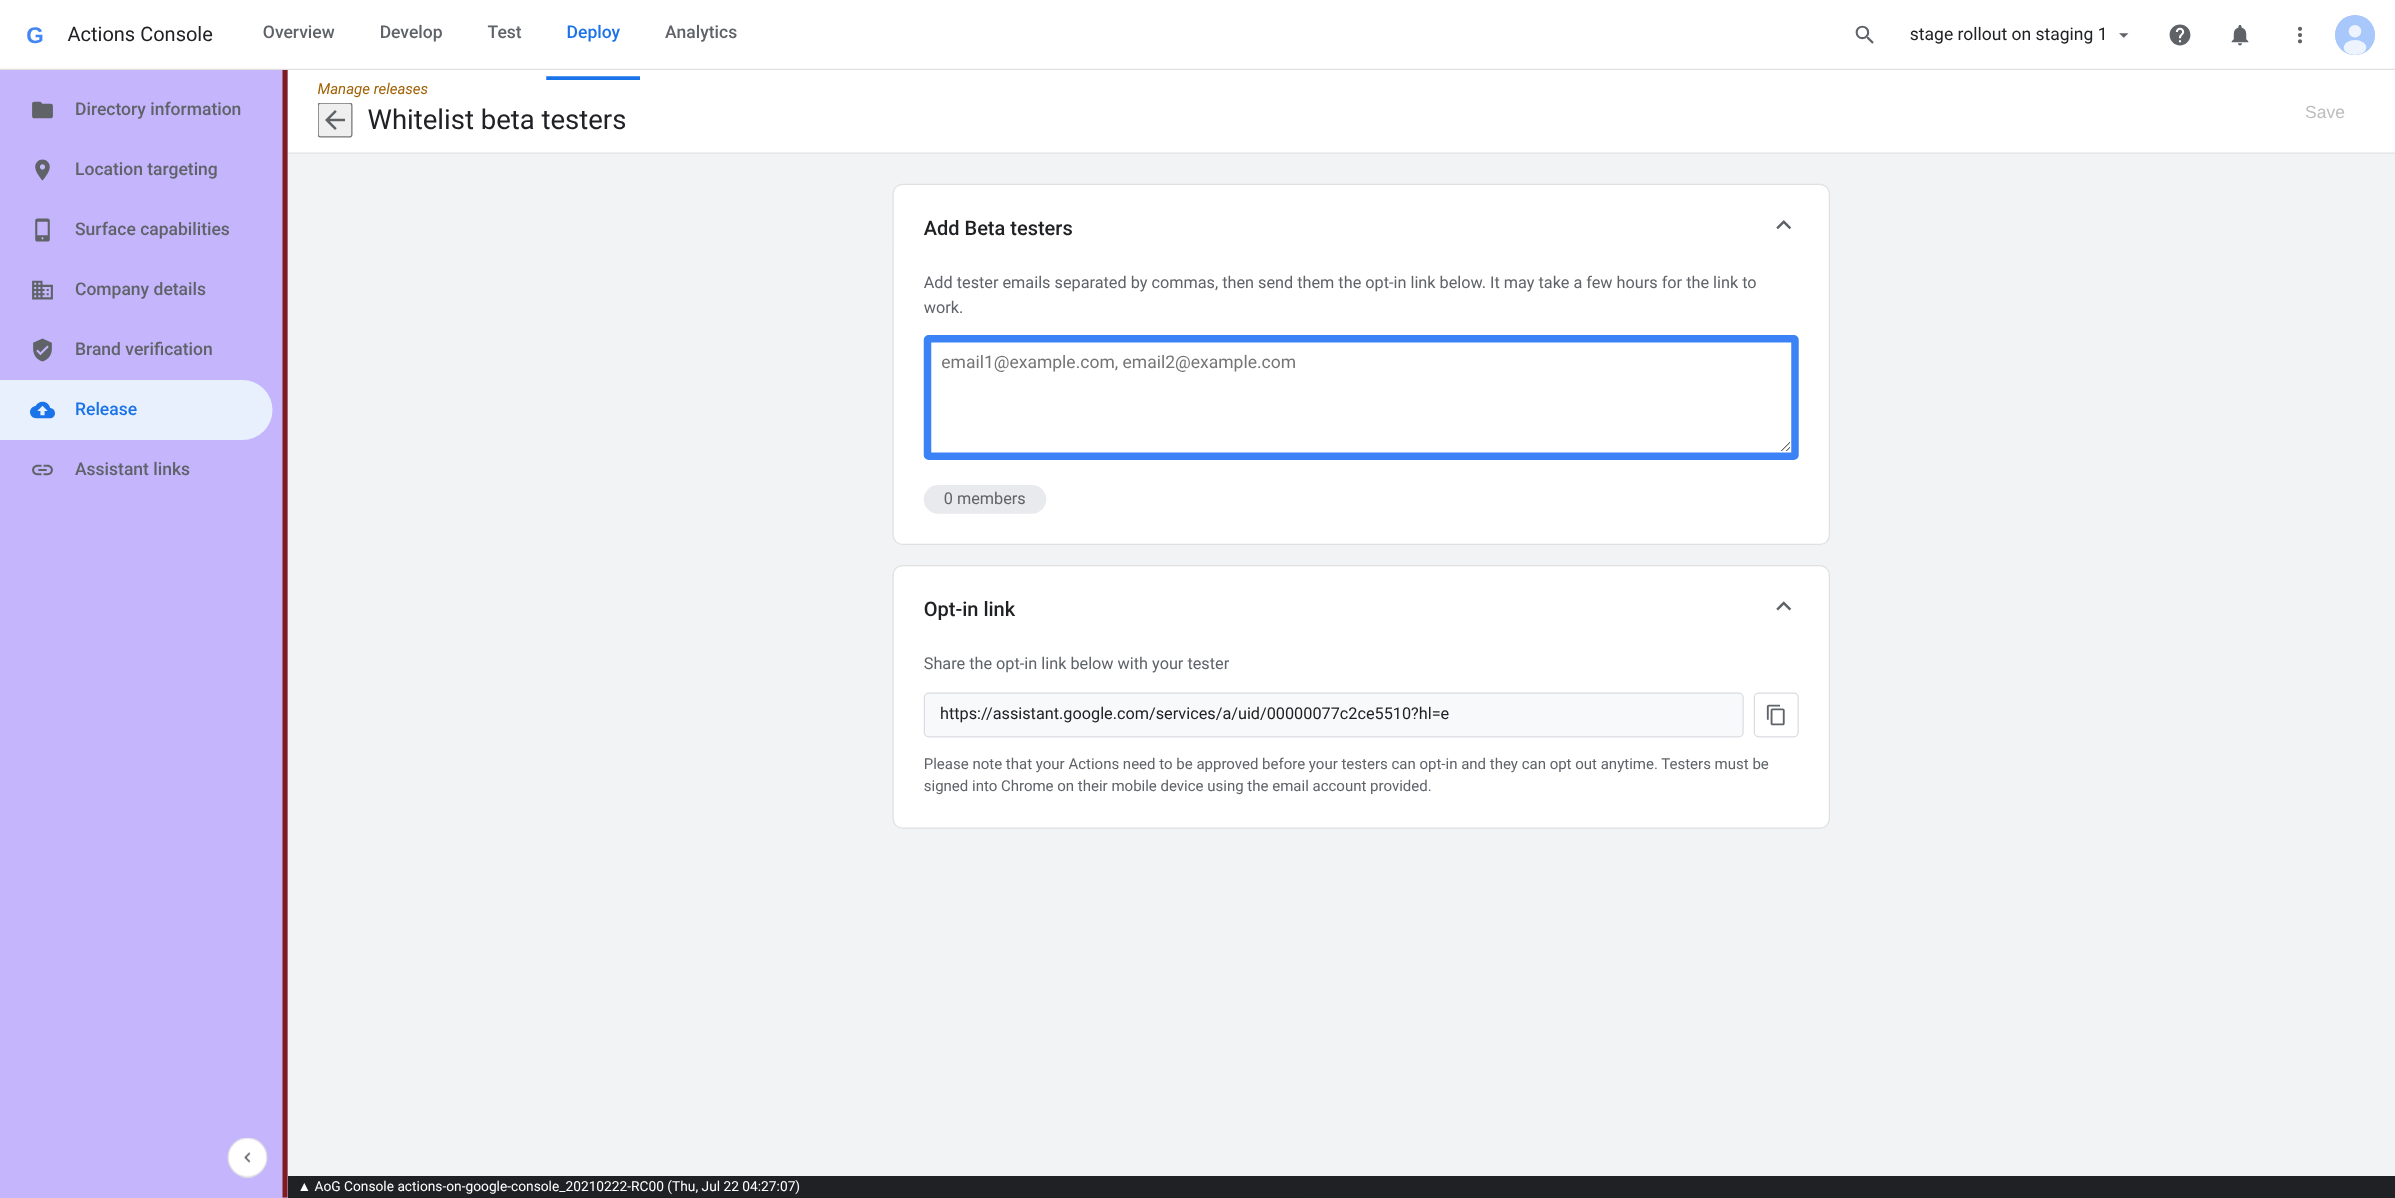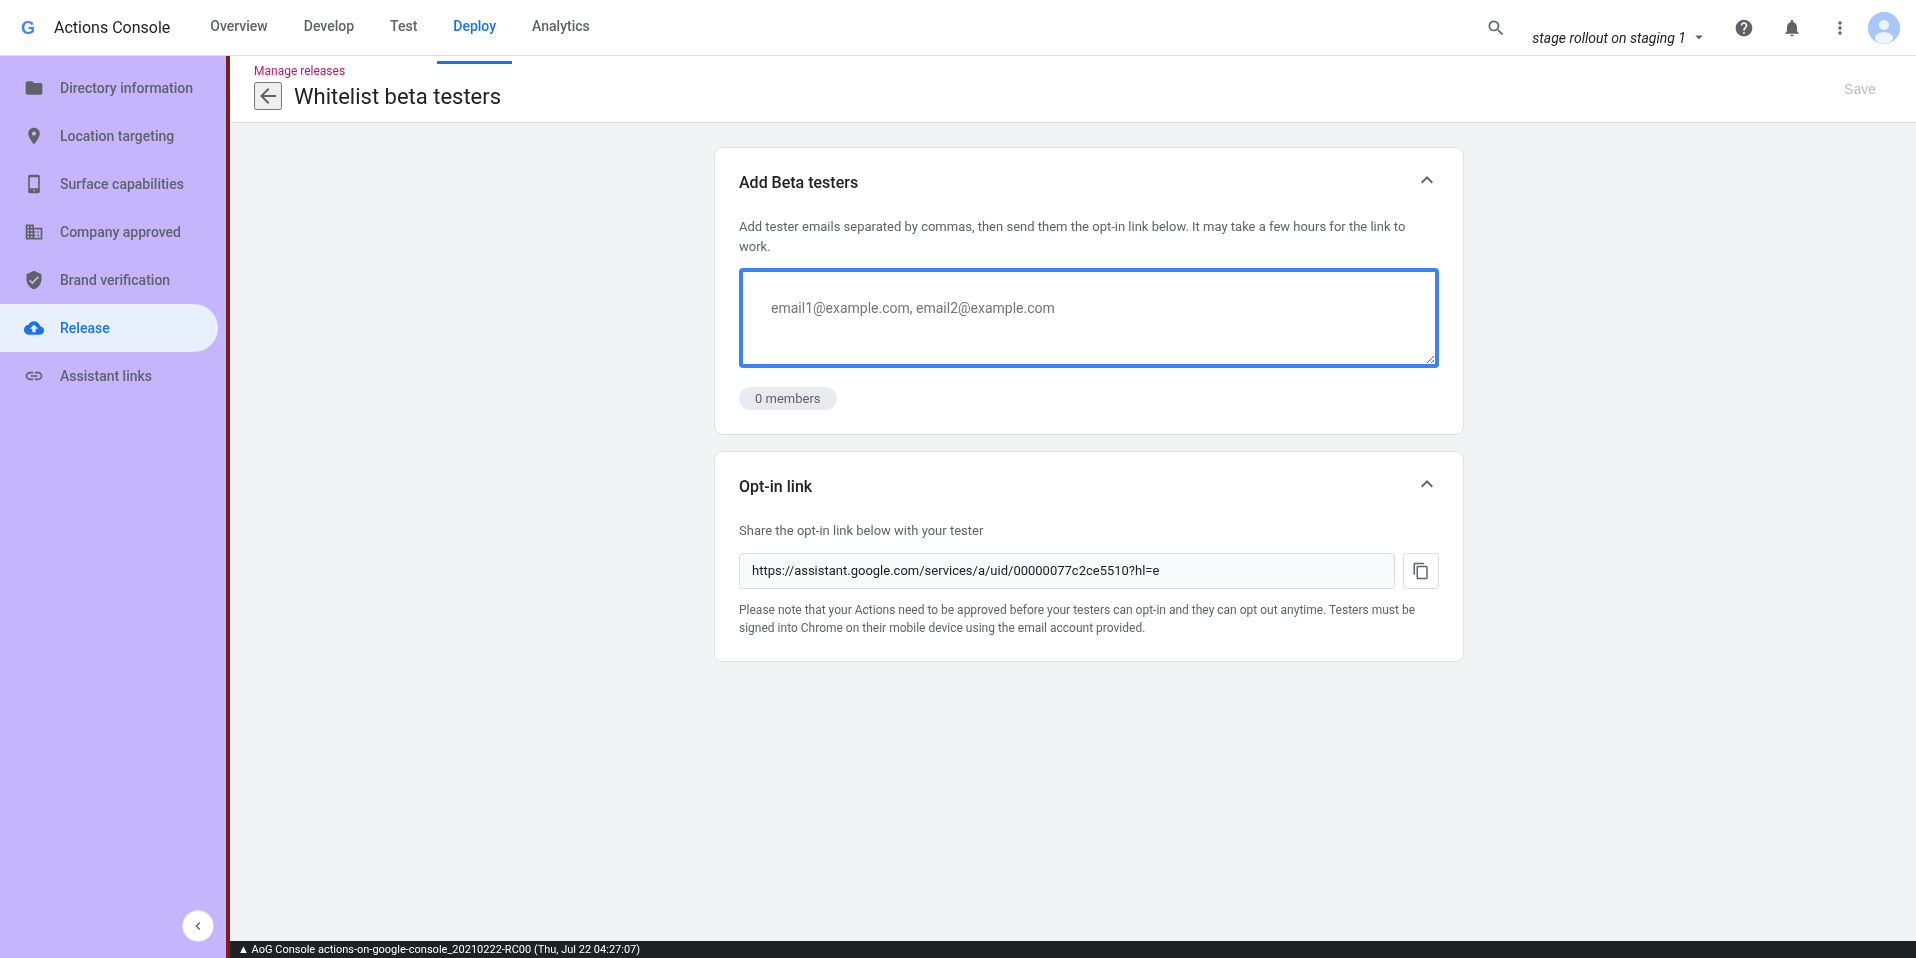--- a/index.html
+++ b/index.html
@@ -15,23 +15,23 @@
     .nav-app-title { font-size: 16px; color: #202124; font-weight: 400; white-space: nowrap; }
     .nav-tabs { display: flex; align-items: center; flex: 1; gap: 4px; }
     .nav-tab {
       padding: 0 16px; height: 72px; display: flex; align-items: center;
       font-size: 14px; color: #5f6368; cursor: pointer; border-bottom: 3px solid transparent;
       text-decoration: none; font-weight: 500;
     }
     .nav-tab.active { color: #1a73e8; border-bottom-color: #1a73e8; }
     .nav-right { display: flex; align-items: center; gap: 8px; margin-left: auto; }
     .nav-env-selector {
-      display: flex; align-items: flex-end; gap: 4px;
+      display: flex; align-items: center; gap: 4px;
       font-size: 14px; color: #202124; cursor: pointer; padding: 0 8px;
-      border-radius: 4px; height: 36px; font-style: italic;
+      border-radius: 4px; height: 36px;
     }
     .icon-btn {
       width: 40px; height: 40px; display: flex; align-items: center; justify-content: center;
       border-radius: 50%; cursor: pointer; color: #5f6368; border: none; background: none;
     }
     .avatar { width: 32px; height: 32px; border-radius: 50%; background: #a8c7fa; display: flex; align-items: center; justify-content: center; overflow: hidden; cursor: pointer; }
 
     
     .layout { display: flex; margin-top: 56px; min-height: calc(100vh - 56px); }
 
@@ -61,21 +61,21 @@
 
     
     .main { margin-left: 230px; flex: 1; display: flex; flex-direction: column; }
 
     
     .page-header {
       background: #fff; border-bottom: 1px solid #e0e0e0;
       padding: 8px 24px 0; min-height: 56px; display: flex; flex-direction: column; justify-content: flex-end;
       position: relative;
     }
-    .breadcrumb { font-size: 12px; color: #be185d; margin-bottom: 4px; }
+    .breadcrumb { font-size: 12px; color: #a16207; margin-bottom: 4px; font-style: italic; }
     .page-title-row { display: flex; align-items: center; gap: 12px; padding-bottom: 12px; }
     .back-btn { color: #5f6368; cursor: pointer; display: flex; align-items: center; }
     .page-title { font-size: 22px; font-weight: 400; color: #202124; }
     .save-btn {
       position: absolute; right: 24px; top: 50%; transform: translateY(-50%);
       background: none; border: none; color: #bdbdbd; font-size: 14px;
       font-weight: 500; cursor: not-allowed; padding: 8px 16px;
     }
 
     
@@ -94,22 +94,22 @@
       display: flex; align-items: center; justify-content: space-between;
       padding: 20px 24px; cursor: pointer;
     }
     .card-title { font-size: 16px; font-weight: 500; color: #202124; }
     .collapse-icon { color: #5f6368; font-size: 20px; }
     .card-body { padding: 0 24px 24px; }
     .card-desc { font-size: 13px; color: #5f6368; margin-bottom: 12px; line-height: 1.5; }
 
     
     .email-textarea {
-      width: 100%; border: 4px solid #3b82f6; border-radius: 4px;
-      padding: 28px; font-size: 14px; color: #202124;
+      width: 100%; border: 6px solid #3b82f6; border-radius: 4px;
+      padding: 8px; font-size: 14px; color: #202124;
       resize: vertical; min-height: 100px; outline: none;
       font-family: inherit;
     }
 
     
     .member-badge {
       display: inline-flex; align-items: center;
       background: #e8eaed; border-radius: 16px;
       padding: 4px 16px; font-size: 13px; color: #5f6368;
       margin-top: 16px;
@@ -229,21 +229,21 @@
           </svg>
       </span>
       <span>Surface capabilities</span>
     </div>
     <div class="sidebar-item">
       <span class="si-icon">
         <svg width="20" height="20" viewBox="0 0 24 24" fill="currentColor">
             <path d="M12 7V3H2v18h20V7H12zM6 19H4v-2h2v2zm0-4H4v-2h2v2zm0-4H4V9h2v2zm0-4H4V5h2v2zm4 12H8v-2h2v2zm0-4H8v-2h2v2zm0-4H8V9h2v2zm0-4H8V5h2v2zm10 12h-8v-2h2v-2h-2v-2h2v-2h-2V9h8v10zm-2-8h-2v2h2v-2zm0 4h-2v2h2v-2z"></path>
           </svg>
       </span>
-      <span>Company approved</span>
+      <span>Company details</span>
     </div>
     <div class="sidebar-item">
       <span class="si-icon">
         <svg width="20" height="20" viewBox="0 0 24 24" fill="currentColor">
             <path d="M12 1L3 5v6c0 5.55 3.84 10.74 9 12 5.16-1.26 9-6.45 9-12V5l-9-4zm-2 16l-4-4 1.41-1.41L10 14.17l6.59-6.59L18 9l-8 8z"></path>
           </svg>
       </span>
       <span>Brand verification</span>
     </div>
     <div class="sidebar-item active">

